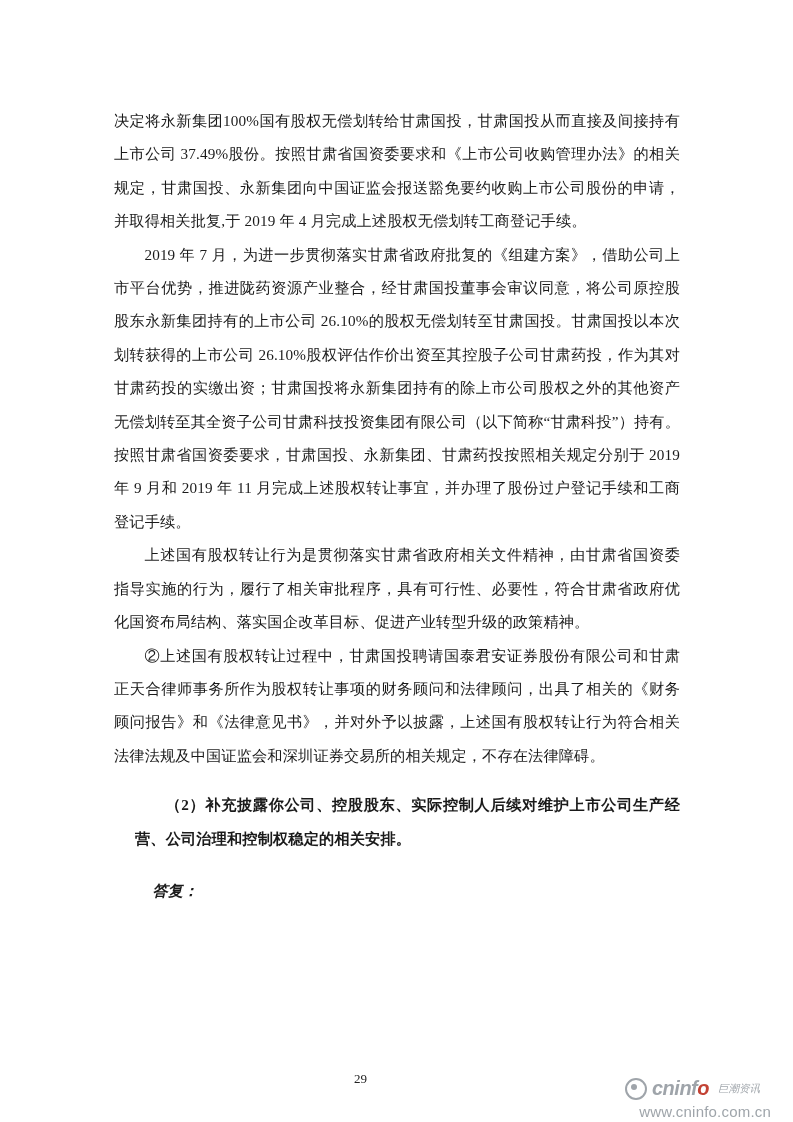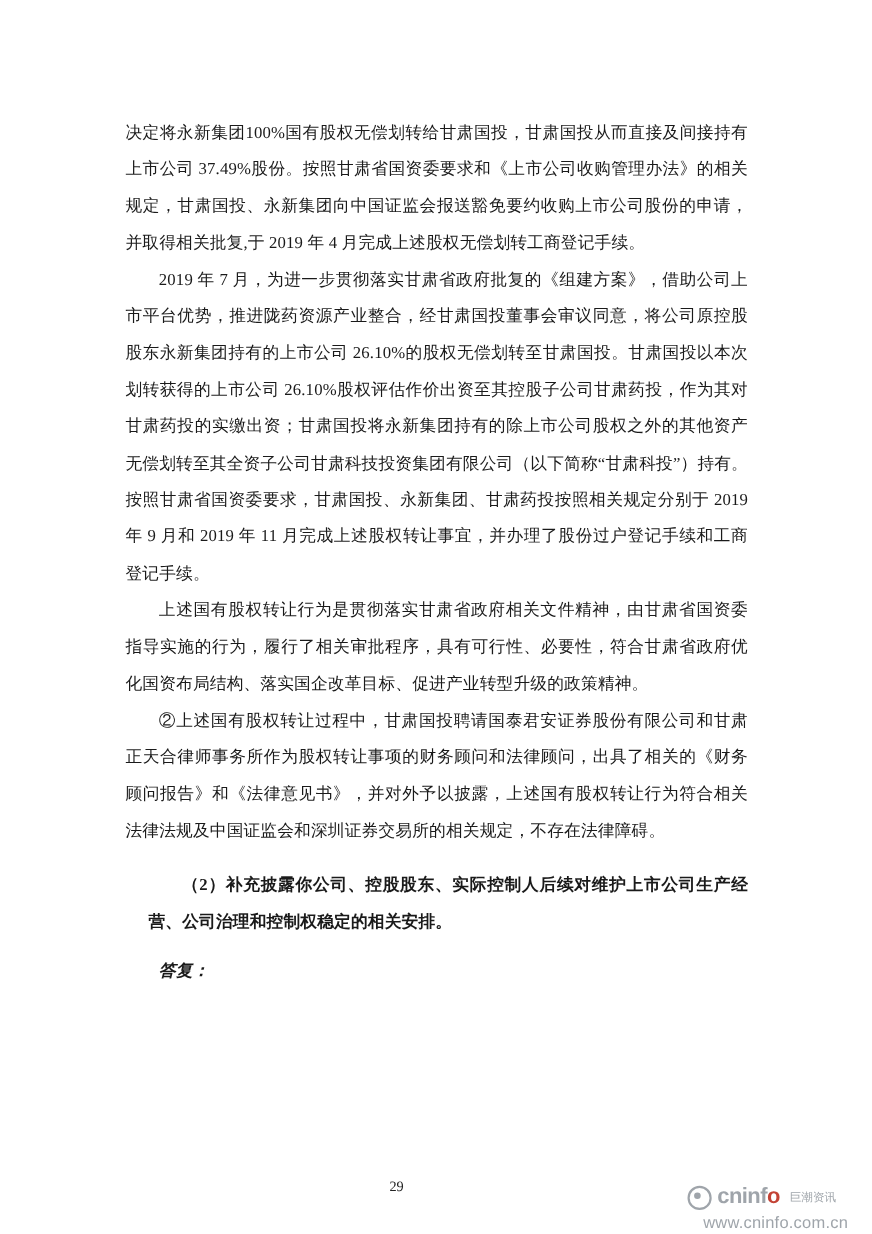--- a/index.html
+++ b/index.html
@@ -49,21 +49,21 @@
   }
   .spacer-md {
     height: 16px;
   }
   .answer {
     font-weight: bold;
     font-style: italic;
     font-size: 15.2px;
     line-height: 33.4px;
     text-indent: 2em;
-    margin: 0;
+    margin: 8px;
   }
   .page-number {
     position: absolute;
     top: 1055px;
     left: 0;
     width: 721px;
     text-align: center;
     font-size: 13px;
     font-family: "Liberation Serif", serif;
     color: #222;
@@ -73,20 +73,21 @@
     right: 22px;
     bottom: 18px;
     width: 146px;
     text-align: left;
     opacity: 0.95;
   }
   .wm-row {
     display: flex;
     align-items: center;
     gap: 5px;
+    font-style: italic;
   }
   .wm-logo {
     font-family: "Liberation Sans", sans-serif;
     font-size: 20px;
     font-weight: bold;
     color: #9aa0a6;
     letter-spacing: -0.5px;
   }
   .wm-logo .dot {
     color: #c0392b;

